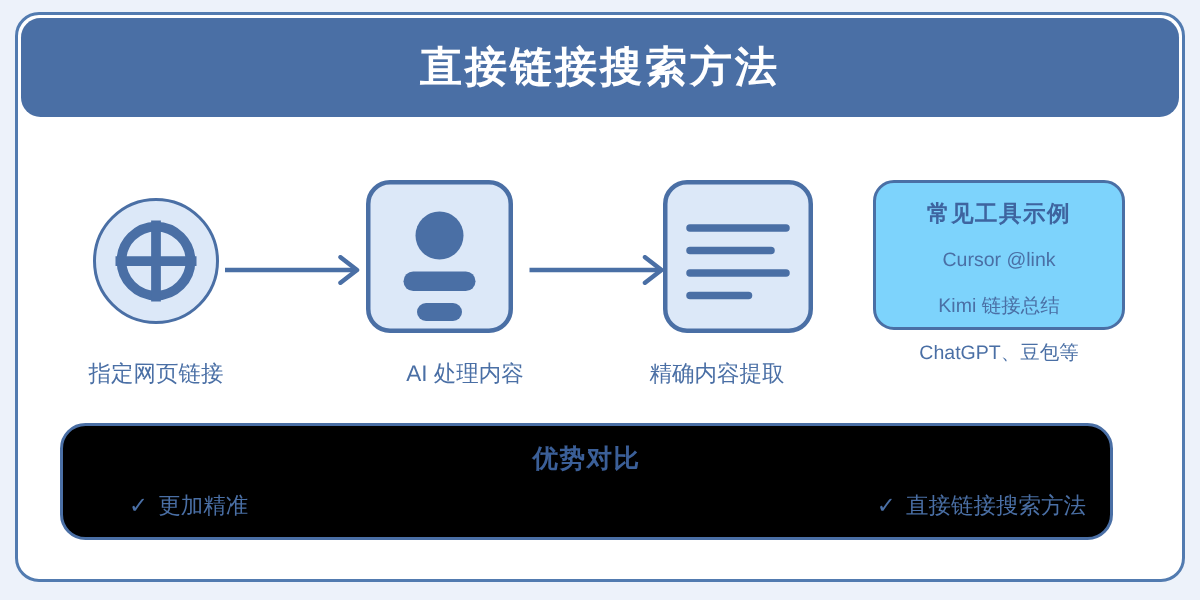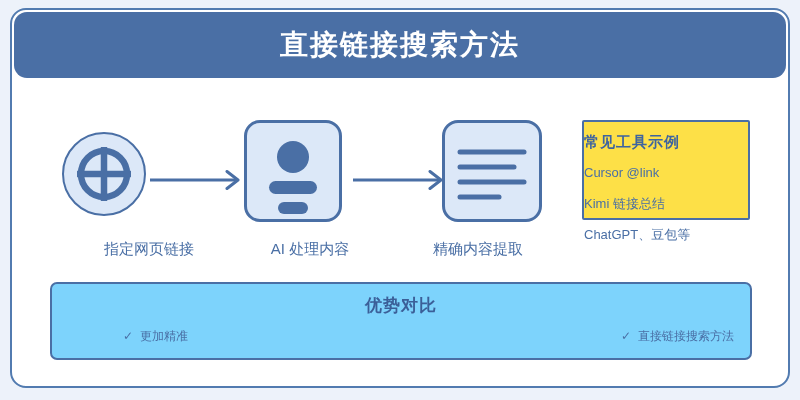--- a/index.html
+++ b/index.html
@@ -35,52 +35,52 @@
   }
   .sq.ai{left:232px;width:98px;height:102px;}
   .sq.doc{left:430px;width:100px;height:102px;}
   .arrow{position:absolute;top:160px;width:96px;height:20px;}
   .arrow.a1{left:137px;}
   .arrow.a2{left:340px;}
   .flow-label{
     position:absolute;top:230px;width:180px;text-align:center;
     color:#4a6fa5;font-size:15px;
   }
-  .flow-label.l1{left:2px;text-align:right;}
+  .flow-label.l1{left:2px;}
   .flow-label.l2{left:208px;}
   .flow-label.l3{left:376px;}
   
   .tools-box{
     position:absolute;left:570px;top:110px;width:168px;height:100px;
-    box-sizing:border-box;background:#fde047;
-    border:2px solid #4a6fa5;border-radius:2px;
-    text-align:left;
+    box-sizing:border-box;background:#7dd3fc;
+    border:2px solid #4a6fa5;border-radius:14px;
+    text-align:center;
   }
   .tools-title{
     margin-top:11px;color:#3e649f;font-size:15px;font-weight:bold;
     letter-spacing:1px;
   }
   .tools-item{
     color:#4a6fa5;font-size:13px;line-height:21px;margin-top:10px;
   }
   
   .adv-box{
-    position:absolute;left:38px;top:272px;width:702px;height:78px;
-    box-sizing:border-box;background:#7dd3fc;
-    border:2px solid #4a6fa5;border-radius:7px;
+    position:absolute;left:28px;top:272px;width:702px;height:78px;
+    box-sizing:border-box;background:#000000;
+    border:2px solid #4a6fa5;border-radius:17px;
   }
   .adv-title{
     margin-top:10px;text-align:center;color:#3b5f98;
     font-size:17px;font-weight:bold;letter-spacing:1px;
   }
   .adv-items{
     display:flex;justify-content:space-between;
     padding:11px 16px 0 44px;
   }
-  .adv-item{color:#4a6fa5;font-size:12px;white-space:nowrap;margin-left:27px;}
+  .adv-item{color:#4a6fa5;font-size:15px;white-space:nowrap;}
   .adv-item .check{margin-right:7px;}
   svg .stroke{stroke:#4a6fa5;fill:none;}
   svg .fill{fill:#4a6fa5;}
 </style>
 </head>
 <body>
 
 <div class="card">
 
   <div class="header">

